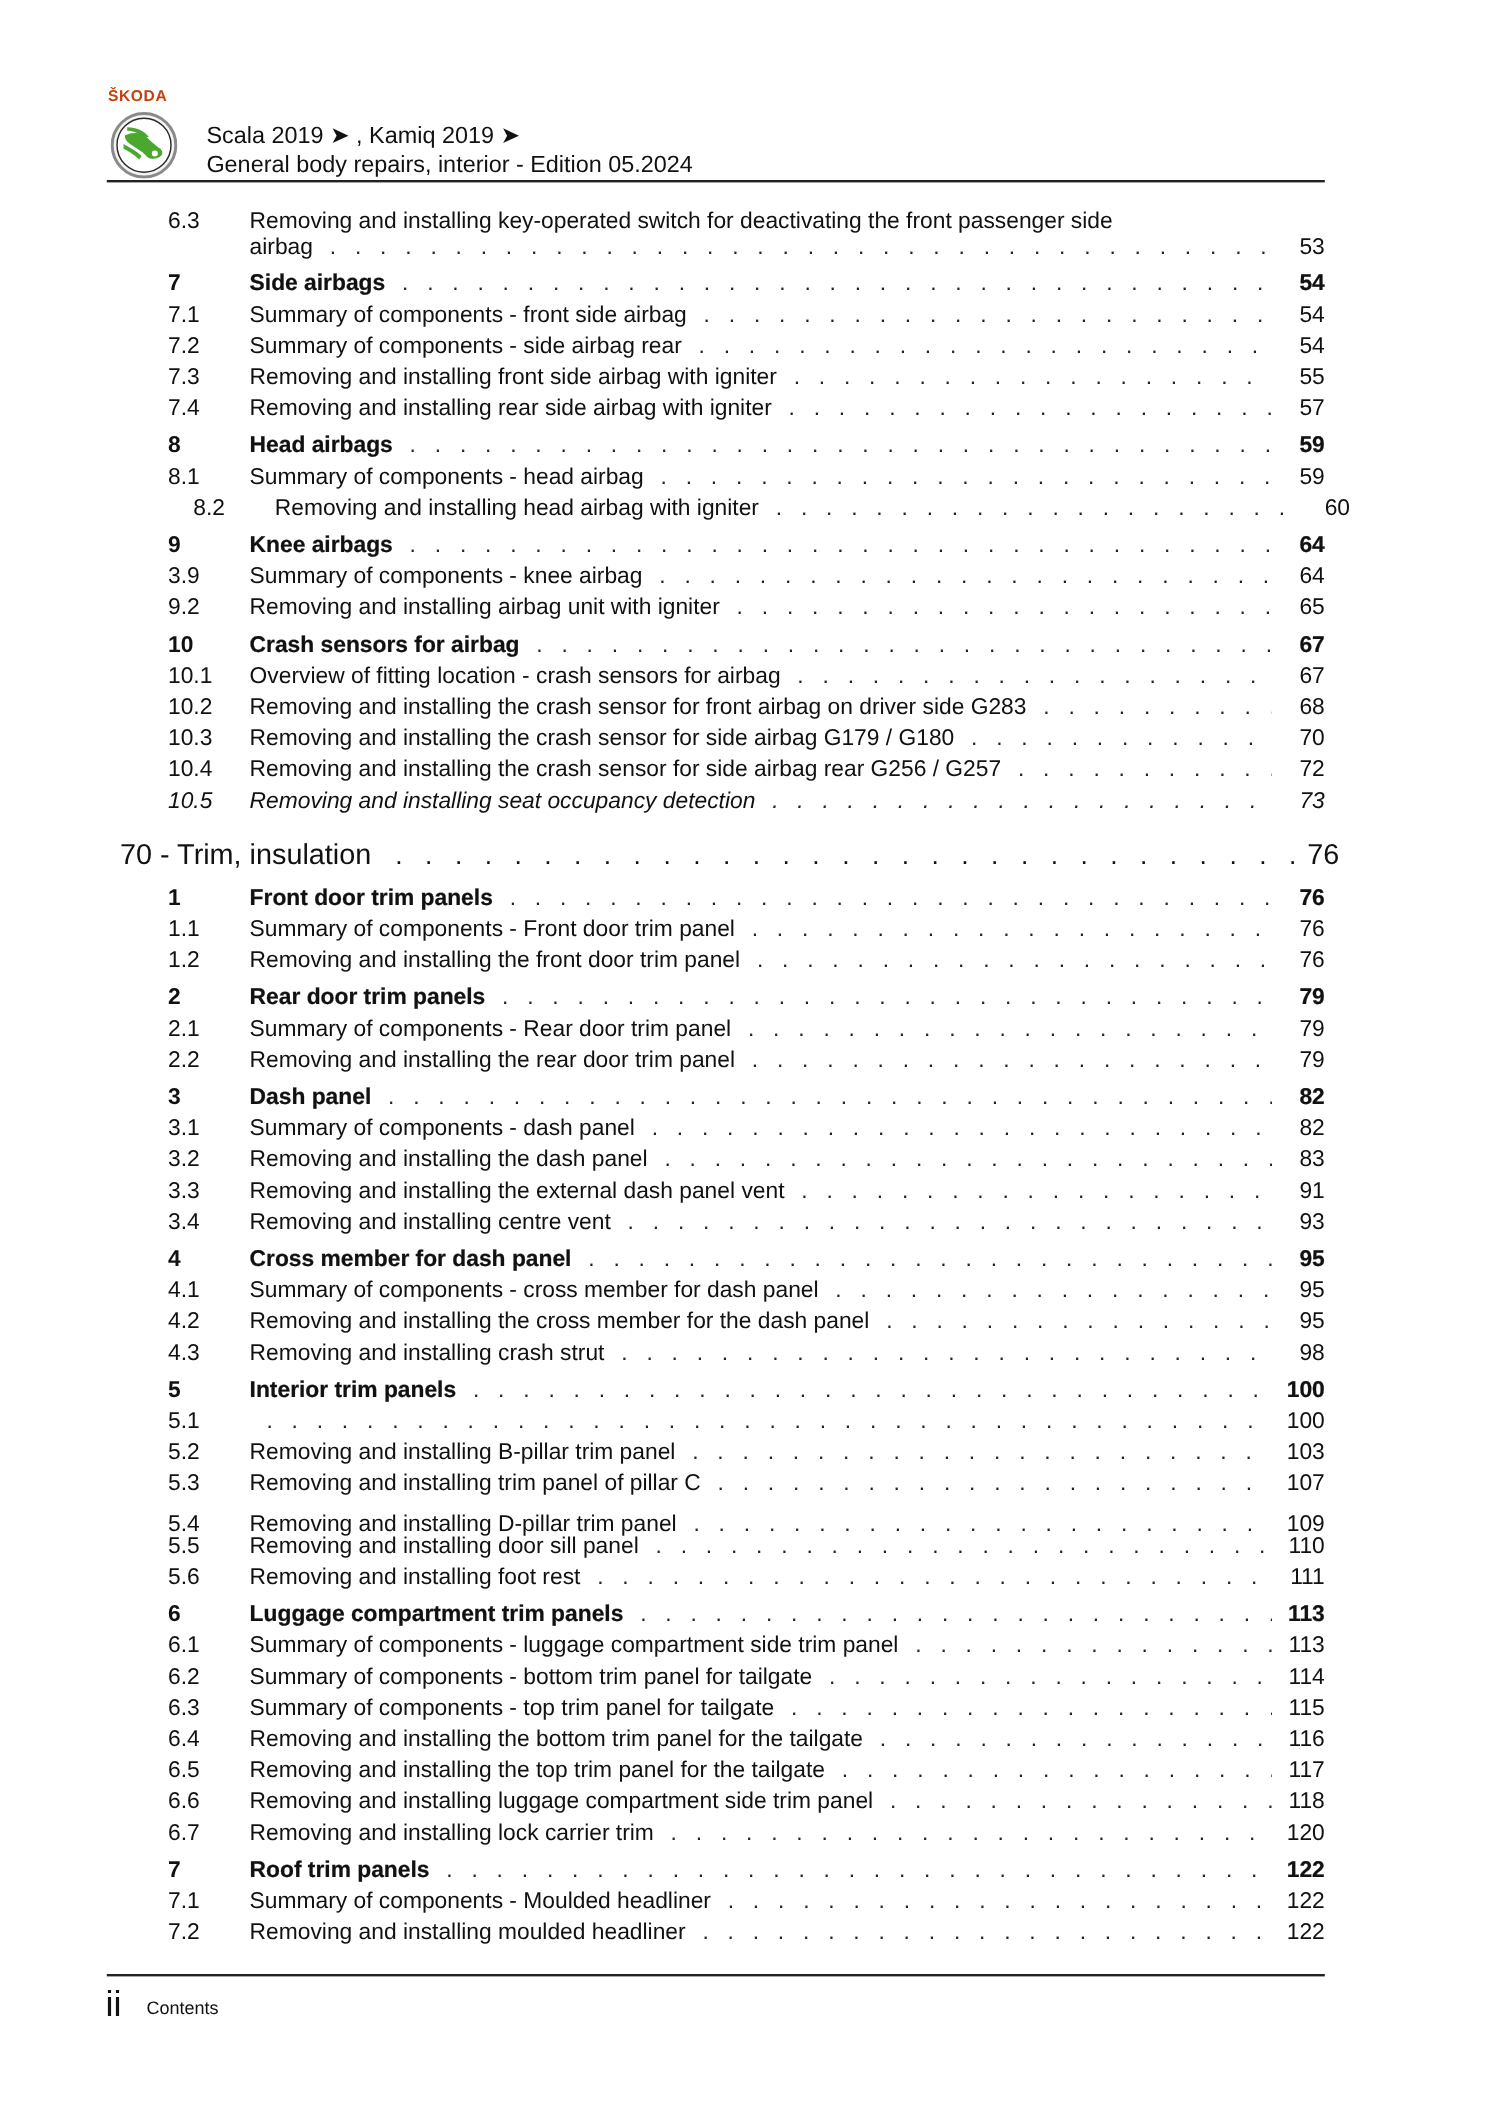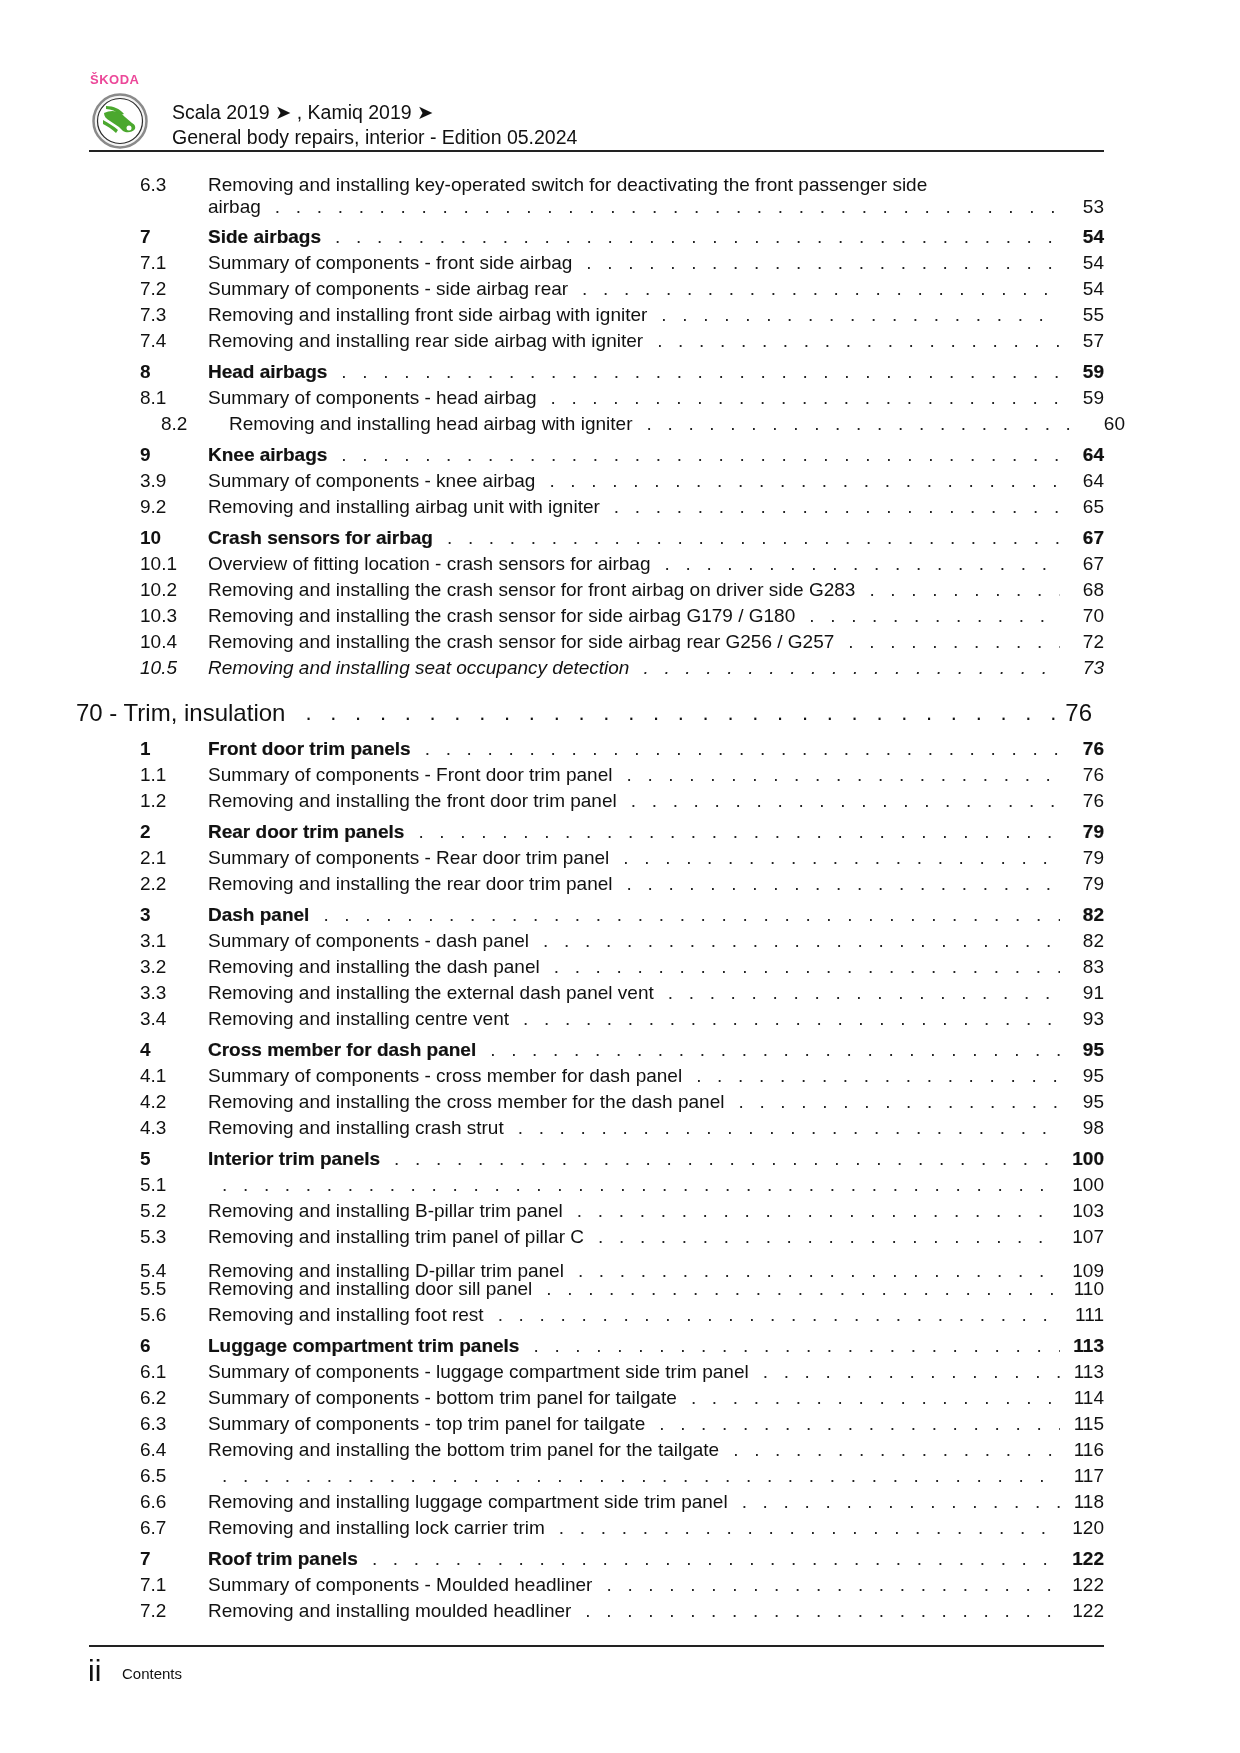--- a/index.html
+++ b/index.html
@@ -1,32 +1,32 @@
 <!DOCTYPE html>
 <html><head>
 <meta charset="utf-8">
 <style>
   html, body { margin:0; padding:0; background:#ffffff; }
   body { width:1240px; height:1753px; position:relative; overflow:hidden;
          font-family:"Liberation Sans", sans-serif; color:#111; }
-  .brand { position:absolute; left:90px; top:72px; font-weight:bold; font-size:13px; letter-spacing:0.5px; color:#ec4899; }
+  .brand { position:absolute; left:90px; top:72px; font-weight:bold; font-size:13px; letter-spacing:0.5px; color:#c2410c; }
   .logo { position:absolute; left:92px; top:93px; width:56px; height:56px; }
   .hdr-line1 { position:absolute; left:172px; top:101px; font-size:19.5px; color:#111; white-space:nowrap; }
   .hdr-line2 { position:absolute; left:172px; top:126px; font-size:19.5px; color:#111; white-space:nowrap; }
   .rule { position:absolute; left:89px; width:1015px; height:0; border-top:2.5px solid #222; }
   .toc { position:absolute; left:0; top:0; width:1240px; }
   .row { position:absolute; left:140px; width:964px; height:26px; font-size:19px; line-height:26px; white-space:nowrap; }
   .row .num { position:absolute; left:0; top:0; }
   .row .ttl { position:absolute; left:68px; top:0; right:0; display:flex; }
   .row .ttl .t { flex:0 0 auto; }
   .row .ttl .dots { flex:1 1 auto; overflow:hidden; margin:0 10px 0 14px; letter-spacing:5.2px; color:#222; }
   .row .ttl .pg { flex:0 0 auto; min-width:34px; text-align:right; }
   .row.bold .num, .row.bold .t, .row.bold .pg { font-weight:bold; }
   .row.bold .t, .row.bold .pg { -webkit-text-stroke:0.2px #111; }
-  .chap { position:absolute; left:76px; width:1016px; height:32px; font-size:24px; line-height:32px; white-space:nowrap; display:flex;justify-content:center; }
+  .chap { position:absolute; left:100px; width:1016px; height:32px; font-size:24px; line-height:32px; white-space:nowrap; display:flex;justify-content:center; }
   .chap .t { flex:0 0 auto; }
   .chap .dots { flex:1 1 auto; overflow:hidden; margin:0 8px 0 20px; letter-spacing:6.3px; font-size:22px; }
   .chap .pg { flex:0 0 auto; }
   .foot-num { position:absolute; left:88px; top:1656px; font-size:30px; line-height:30px; }
   .foot-label { position:absolute; left:122px; top:1665px; font-size:15px; }
 </style>
 </head>
 <body>
 
 <div>
@@ -411,20 +411,21 @@
         <span class="num">6.4</span>
         <span class="ttl">
           <span class="t">Removing and installing the bottom trim panel for the tailgate</span>
           <span class="dots"> . . . . . . . . . . . . . . . . . . . . . . . . . . . . . . . . . . . . . . . . . . . . . . . . . . . . . . . . . . . . . . . . . . . . . . . . . . . . . . . . . . . . . . . . . . . . . . . . . . . . . . . . . . . . . . . . . . . . . . . .</span>
           <span class="pg">116</span>
         </span>
       </div>
       <div class="row" style="top: 1463px;">
         <span class="num">6.5</span>
         <span class="ttl">
+          <span class="t">Removing and installing the top trim panel for the tailgate</span>
           <span class="dots"> . . . . . . . . . . . . . . . . . . . . . . . . . . . . . . . . . . . . . . . . . . . . . . . . . . . . . . . . . . . . . . . . . . . . . . . . . . . . . . . . . . . . . . . . . . . . . . . . . . . . . . . . . . . . . . . . . . . . . . . .</span>
           <span class="pg">117</span>
         </span>
       </div>
       <div class="row" style="top: 1489px;">
         <span class="num">6.6</span>
         <span class="ttl">
           <span class="t">Removing and installing luggage compartment side trim panel</span>
           <span class="dots"> . . . . . . . . . . . . . . . . . . . . . . . . . . . . . . . . . . . . . . . . . . . . . . . . . . . . . . . . . . . . . . . . . . . . . . . . . . . . . . . . . . . . . . . . . . . . . . . . . . . . . . . . . . . . . . . . . . . . . . . .</span>
           <span class="pg">118</span>

